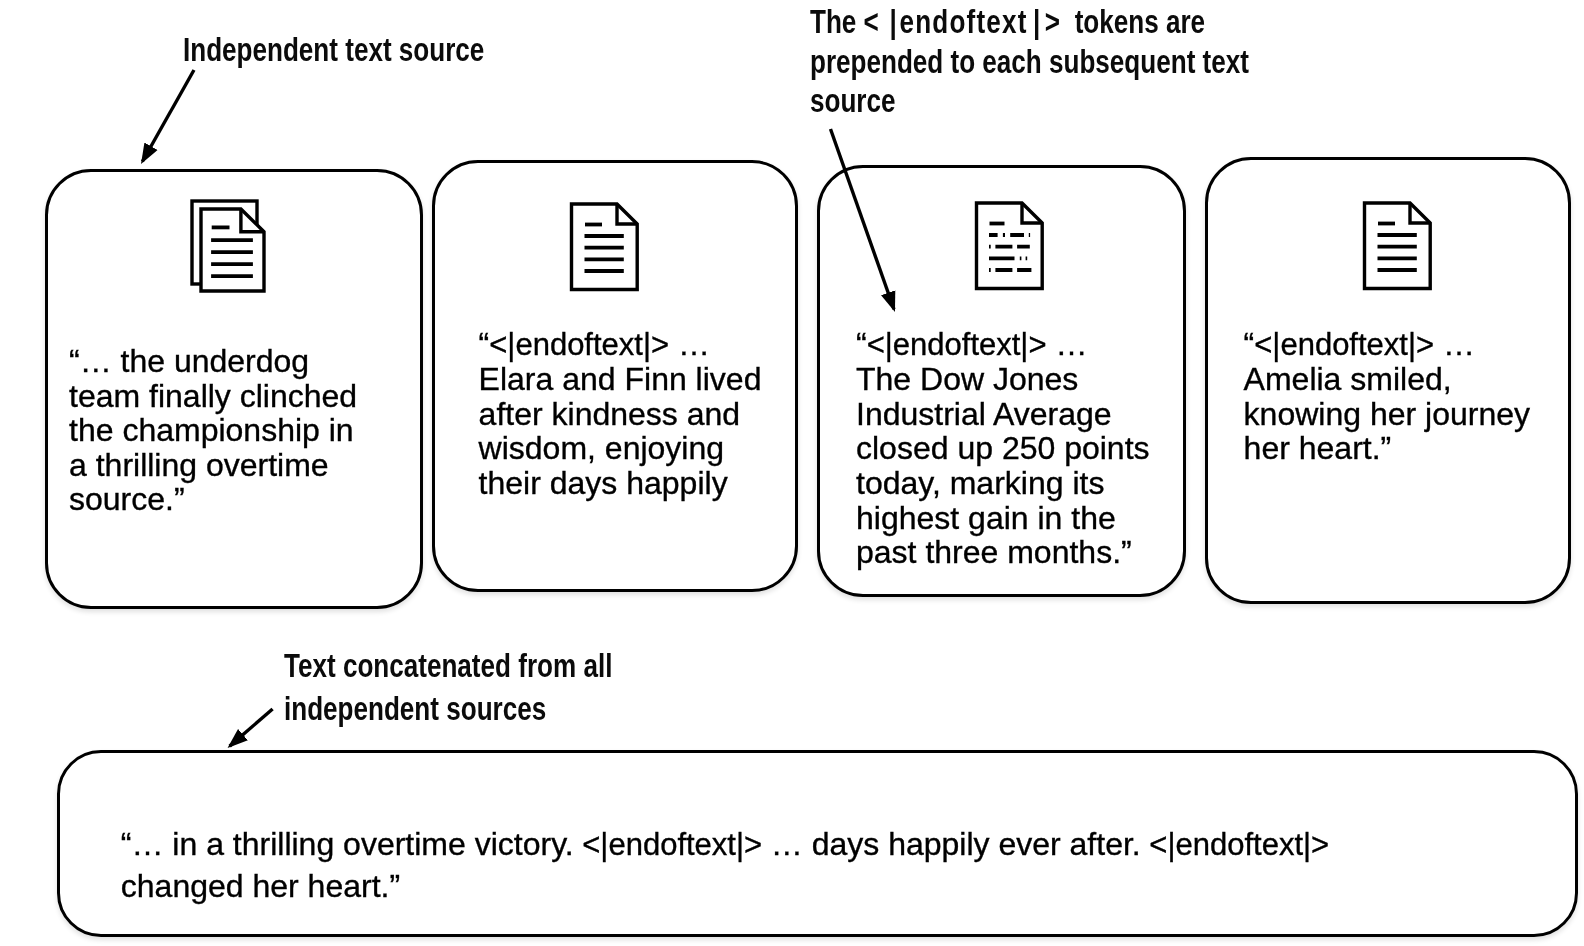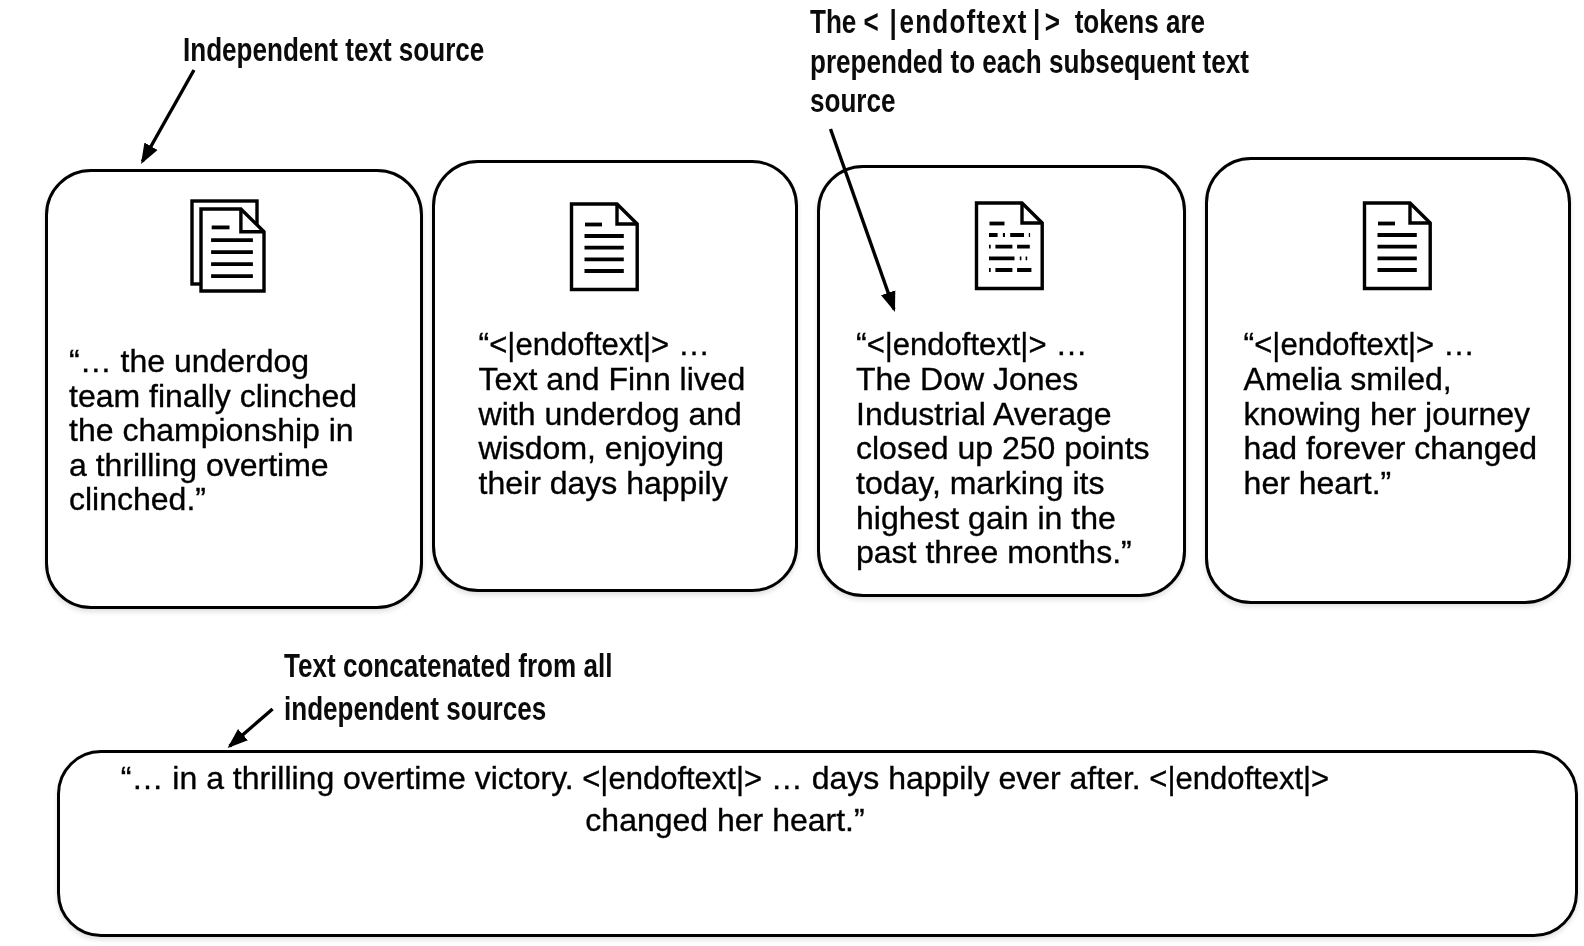--- a/index.html
+++ b/index.html
@@ -66,47 +66,46 @@
     <path d="M48 3 V23 H68.2" fill="none" stroke="#000" stroke-width="3.4"></path>
     <path d="M16 23.5 H33" stroke="#000" stroke-width="3.8"></path>
     <path d="M15.5 35 H54.8 M15.5 46.7 H54.8 M15.5 58.3 H54.8 M15.5 70 H54.8" stroke="#000" stroke-width="3.8"></path>
   </svg>
 
   <div class="quote" id="q0" style="left:69px;top:344px;">
       <div class="line"><span>“… the underdog</span></div>
       <div class="line"><span>team finally clinched</span></div>
       <div class="line"><span>the championship in</span></div>
       <div class="line"><span>a thrilling overtime</span></div>
-      <div class="line"><span>clinched.”</span></div>
+      <div class="line"><span>source.”</span></div>
     </div>
   <div class="quote" id="q1" style="left:478.6px;top:326.6px;">
       <div class="line"><span>“</span><span class="tok">&lt;|endoftext|&gt;</span><span> …</span></div>
-      <div class="line"><span>Text and Finn lived</span></div>
-      <div class="line"><span>with underdog and</span></div>
+      <div class="line"><span>Elara and Finn lived</span></div>
+      <div class="line"><span>after kindness and</span></div>
       <div class="line"><span>wisdom, enjoying</span></div>
       <div class="line"><span>their days happily</span></div>
     </div>
   <div class="quote" id="q2" style="left:856px;top:326.6px;">
       <div class="line"><span>“</span><span class="tok">&lt;|endoftext|&gt;</span><span> …</span></div>
       <div class="line"><span>The Dow Jones</span></div>
       <div class="line"><span>Industrial Average</span></div>
       <div class="line"><span>closed up 250 points</span></div>
       <div class="line"><span>today, marking its</span></div>
       <div class="line"><span>highest gain in the</span></div>
       <div class="line"><span>past three months.”</span></div>
     </div>
   <div class="quote" id="q3" style="left:1243.6px;top:326.6px;">
       <div class="line"><span>“</span><span class="tok">&lt;|endoftext|&gt;</span><span> …</span></div>
       <div class="line"><span>Amelia smiled,</span></div>
       <div class="line"><span>knowing her journey</span></div>
-      <div class="line"><span>had forever changed</span></div>
       <div class="line"><span>her heart.”</span></div>
     </div>
 
-  <div class="wide-quote" id="wq" style="left:120.8px;top:758px;text-align:center;">
+  <div class="wide-quote" id="wq" style="left:120.8px;top:824px;">
       <div class="line"><span>“… in a thrilling overtime victory.</span><span class="tok"> &lt;|endoftext|&gt; </span><span>… days happily ever after.</span><span class="tok"> &lt;|endoftext|&gt;</span></div>
       <div class="line"><span>changed her heart.”</span></div>
     </div>
 
   <div class="ann" id="ann0" style="left:183px;top:29.6px;">
       <div class="line"><span>Independent text source</span></div>
     </div>
   <div class="ann" id="ann1" style="left:809.5px;top:2.3px;">
       <div class="line"><span>The </span><span class="tok-bold"><span class="tk-lt">&lt;</span><span class="tk-p1">|</span><span class="tk-mid">endoftext</span><span class="tk-p2">|</span><span class="tk-gt">&gt;</span></span><span> tokens are</span></div>
       <div class="line"><span>prepended to each subsequent text</span></div>

